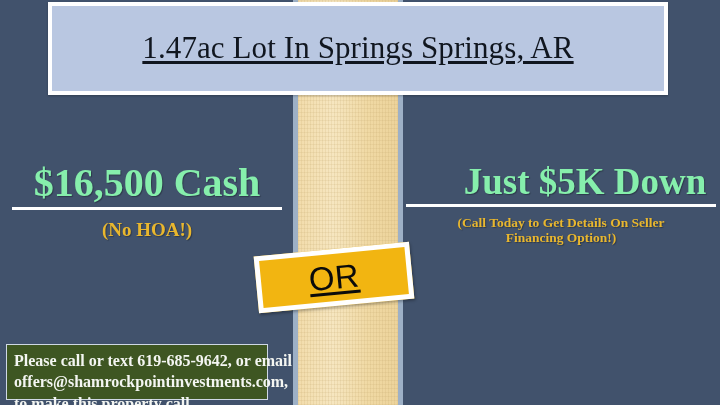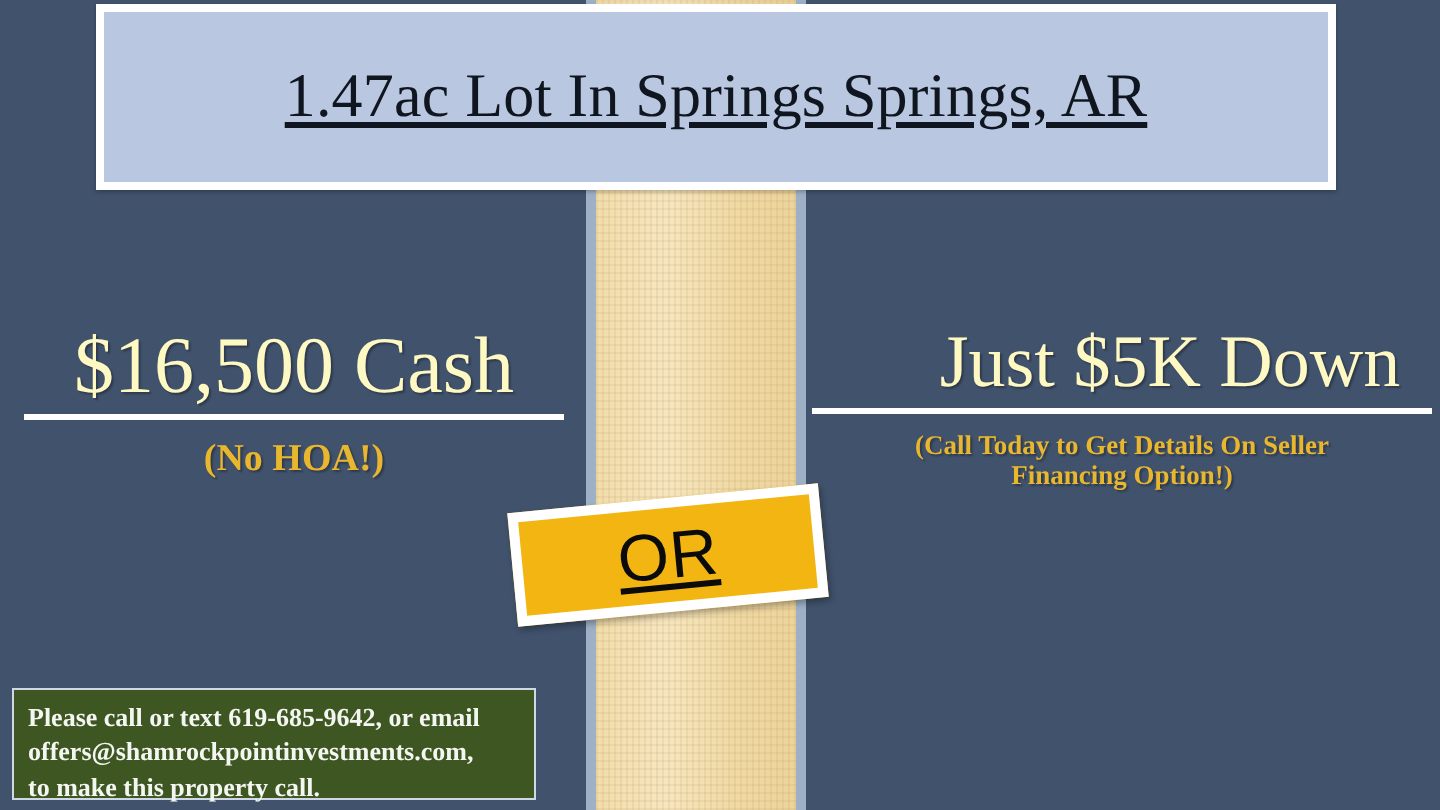--- a/index.html
+++ b/index.html
@@ -77,22 +77,22 @@
   
   .col {
     position: absolute;
     top: 163px;
     text-align: center;
   }
   .col-left  { left: 2px;   width: 290px; }
   .col-right { left: 404px; width: 314px; }
 
   .price {
-    color: #fef9c3;
-    font-weight: 400;
+    color: #86efac;
+    font-weight: 700;
     line-height: 1.02;
     white-space: nowrap;
     text-shadow: 1px 1px 1px rgba(0,0,0,0.30);
   }
   .col-left  .price { font-size: 40px; }
   .col-right .price { font-size: 37px; margin-left: 48px; }
 
   .price-rule {
     height: 3px;
     background: #ffffff;
@@ -145,21 +145,21 @@
     top: 344px;
     width: 262px;
     height: 56px;
     background: #3e5622;
     border: 1.5px solid #cfd8e4;
     box-sizing: border-box;
     padding: 5px 7px 4px 7px;
   }
   .contact-line {
     color: #f4f6f2;
-    font-size: 13px;
+    font-size: 16px;
     font-weight: 700;
     line-height: 1.33;
     white-space: nowrap;
   }
 </style>
 </head>
 <body>
 
 <div id="flyer">
 

